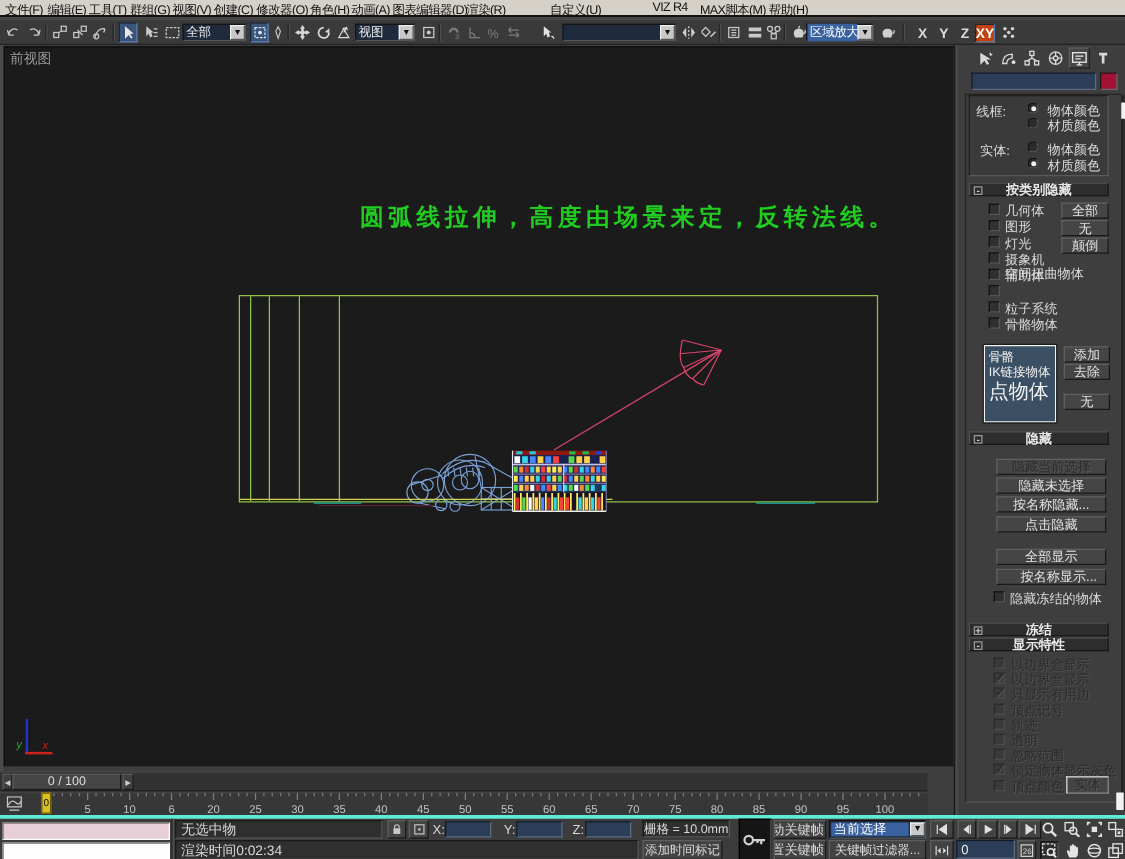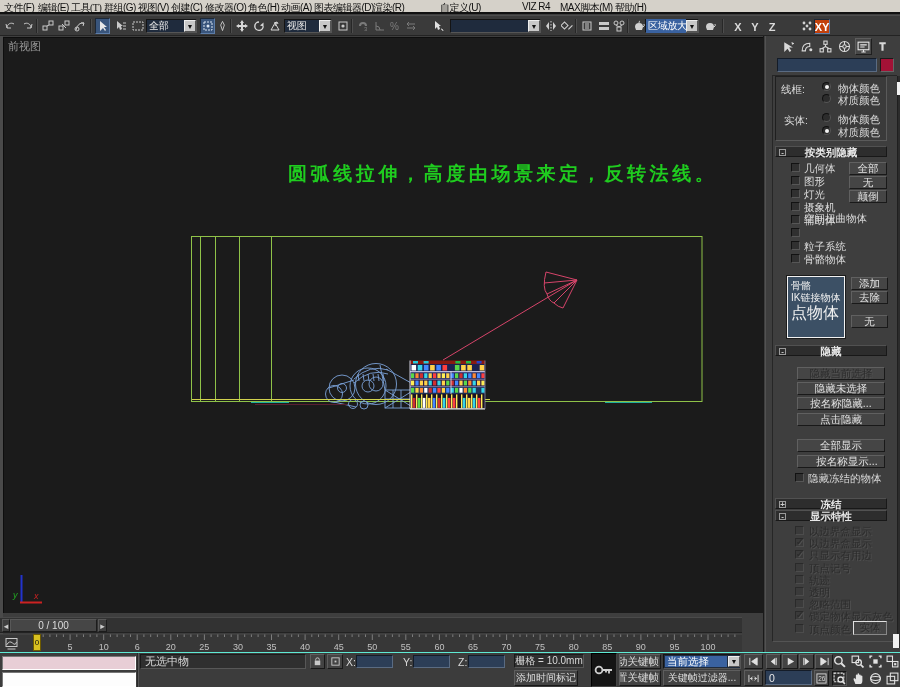--- a/index.html
+++ b/index.html
@@ -17,21 +17,21 @@
   .ti { position:absolute; top:2px; width:15px; height:16px; display:flex; align-items:center; justify-content:center; color:#c6c6c6; }
   .ti svg { display:block; }
   .ti.active { background:#39557c; border:1px solid; border-color:#1c2736 #5d7da8 #5d7da8 #1c2736; }
   .ti.dim { opacity:.45; }
   .tsep { position:absolute; top:3px; width:2px; height:14px; border-left:1px solid #272727; border-right:1px solid #4d4d4d; }
   .combo { position:absolute; top:3px; height:14px; background:#1f2b3d; border:1px solid; border-color:#141414 #555 #555 #141414; display:flex; align-items:center; }
   .combo .cval { flex:1; font-size:10px; letter-spacing:-0.3px; color:#e8e8e8; padding:0 2px; white-space:nowrap; overflow:hidden; }
   .combo .cval.selblue { background:#3a62a0; color:#fff; }
   .combo .carrow { width:12px; height:12px; background:#c8c8c8; border:1px solid; border-color:#eee #555 #555 #eee; color:#111; font-size:7px; display:flex; align-items:center; justify-content:center; }
   .axisbtn { position:absolute; top:3px; height:15px; font-size:11px; font-weight:bold; color:#dadada; display:flex; align-items:center; justify-content:center; }
-  .axisbtn.active { background:#c2410c; border:1px solid; border-color:#1c2736 #5d7da8 #5d7da8 #1c2736; color:#fff;margin-left:34px; }
+  .axisbtn.active { background:#c2410c; border:1px solid; border-color:#1c2736 #5d7da8 #5d7da8 #1c2736; color:#fff; }
 
   
   #viewport { left:3px; top:37px; width:760px; height:576px; background:#1b1b1b; border-left:1px solid #0e0e0e; border-top:1px solid #0e0e0e; }
 
   
   #panel { left:763px; top:36px; width:137px; height:616px; background:#3e3e3e; border-left:1px solid #1a1a1a; }
   #panel .edge { position:absolute; left:1px; top:0; width:1px; height:616px; background:#525252; }
   .tab { position:absolute; top:2px; width:17px; height:17px; display:flex; align-items:center; justify-content:center; color:#cfcfcf; }
   .tab.active { background:#474747; border:1px solid; border-color:#5e5e5e #1f1f1f #1f1f1f #5e5e5e; }
   .sunken { border:1px solid; border-color:#1f1f1f #5a5a5a #5a5a5a #1f1f1f; }
@@ -50,37 +50,37 @@
   .radio .dot { position:absolute; left:2px; top:2px; width:4px; height:4px; border-radius:50%; background:#f2f2f2; }
 
   
   #tslider { left:0; top:617px; width:742px; height:16px; background:#323232; border-top:1px solid #4a4a4a; border-bottom:1px solid #222; }
   #trackbar { left:0; top:634px; width:742px; height:18px; background:#373737; }
   .tsbtn { position:absolute; top:1px; height:13px; background:#3f3f3f; border:1px solid; border-color:#585858 #1c1c1c #1c1c1c #585858; color:#ccc; font-size:9px; display:flex; align-items:center; justify-content:center; }
   #ts-handle { left:10px; width:87px; font-size:10px; color:#dcdcdc; background:#464646; }
   .ruler-num { position:absolute; top:8px; font-size:9px; color:#c2c2c2; transform:translateX(-50%); }
 
   
-  #statusbar { left:0; top:652px; width:900px; height:35px; background:#3c3c3c; border-top:1px solid #5eead4; }
+  #statusbar { left:0; top:652px; width:900px; height:35px; background:#3c3c3c; border-top:3px solid #5eead4; }
   .sfield { position:absolute; background:#2f2f2f; border:1px solid; border-color:#1a1a1a #575757 #575757 #1a1a1a; font-size:11px; color:#d9d9d9; display:flex; align-items:center; padding:0 4px; white-space:nowrap; overflow:hidden; }
   .sbtn { position:absolute; background:#434343; border:1px solid; border-color:#5e5e5e #191919 #191919 #5e5e5e; color:#dedede; font-size:10.5px; display:flex; align-items:center; justify-content:center; white-space:nowrap; overflow:hidden; }
   .nav { position:absolute; width:15px; height:15px; display:flex; align-items:center; justify-content:center; color:#e3e3e3; }
   .nav.pressed { background:#2e2e2e; border:1px solid; border-color:#161616 #555 #555 #161616; }
   .slabel { position:absolute; font-size:10.5px; color:#d8d8d8; white-space:nowrap; }
 </style>
 </head>
 <body>
 
 <div id="root">
   <div class="abs" style="left:0;top:36px;width:3px;height:616px;background:#4a4a4a;"></div>
 
   <div id="menubar" class="abs">
       <div class="menu-item" style="left: 4px;">文件(F)</div>
       <div class="menu-item" style="left: 38px;">编辑(E)</div>
-      <div class="menu-item" style="left: 71px; font-family: Liberation Serif, serif;">工具(T)</div>
+      <div class="menu-item" style="left: 71px;">工具(T)</div>
       <div class="menu-item" style="left: 104px;">群组(G)</div>
       <div class="menu-item" style="left: 138px;">视图(V)</div>
       <div class="menu-item" style="left: 171px;">创建(C)</div>
       <div class="menu-item" style="left: 205px;">修改器(O)</div>
       <div class="menu-item" style="left: 248px;">角色(H)</div>
       <div class="menu-item" style="left: 281px;">动画(A)</div>
       <div class="menu-item" style="left: 314px;">图表编辑器(D)</div>
       <div class="menu-item" style="left: 373px;">渲染(R)</div>
       <div class="menu-item" style="left: 440px;">自定义(U)</div>
       <div class="menu-item" style="left: 522px;">VIZ R4</div>
@@ -635,20 +635,21 @@
           <rect x="0.5" y="0.5" width="11" height="8" stroke="#c9c9c9" fill="none"></rect>
           <path d="M1 7 Q4 2 7 5 T11 4" stroke="#c9c9c9" fill="none"></path>
           <path d="M2 11 h8" stroke="#c9c9c9"></path>
         </svg></div></div>
 
   <div id="statusbar" class="abs">
       <div class="abs" style="left: 2px; top: 3px; width: 134px; height: 14px; background: rgb(232, 206, 214); border-width: 1px; border-style: solid; border-image: initial; border-color: rgb(119, 119, 119) rgb(255, 255, 255) rgb(255, 255, 255) rgb(119, 119, 119);"></div>
       <div class="abs" style="left: 2px; top: 19px; width: 134px; height: 15px; background: rgb(253, 253, 253); border-width: 1px; border-style: solid; border-image: initial; border-color: rgb(119, 119, 119) rgb(255, 255, 255) rgb(255, 255, 255) rgb(119, 119, 119);"></div>
       <div class="abs" style="left: 137px; top: 0px; width: 2px; height: 35px; border-left: 1px solid rgb(42, 42, 42); border-right: 1px solid rgb(86, 86, 86);"></div>
       <div class="sfield" style="left: 140px; top: 1px; width: 166px; height: 15px;">无选中物</div>
+      <div class="sfield" style="left: 140px; top: 17px; width: 371px; height: 16px;">渲染时间0:02:34</div>
       <div class="sbtn" style="left: 310px; top: 1px; width: 15px; height: 15px;">
         <svg width="11" height="11" viewBox="0 0 12 12">
           <rect x="3" y="5" width="6" height="5" fill="#c9c9c9"></rect>
           <path d="M4 5 v-1 a2 2 0 0 1 4 0 v1" stroke="#c9c9c9" fill="none"></path>
         </svg>
       </div>
       <div class="sbtn" style="left: 327px; top: 1px; width: 16px; height: 15px;">
         <svg width="11" height="11" viewBox="0 0 12 12">
           <rect x="2" y="2" width="8" height="8" stroke="#c9c9c9" fill="none"></rect>
           <rect x="5" y="5" width="2" height="2" fill="#c9c9c9"></rect>

